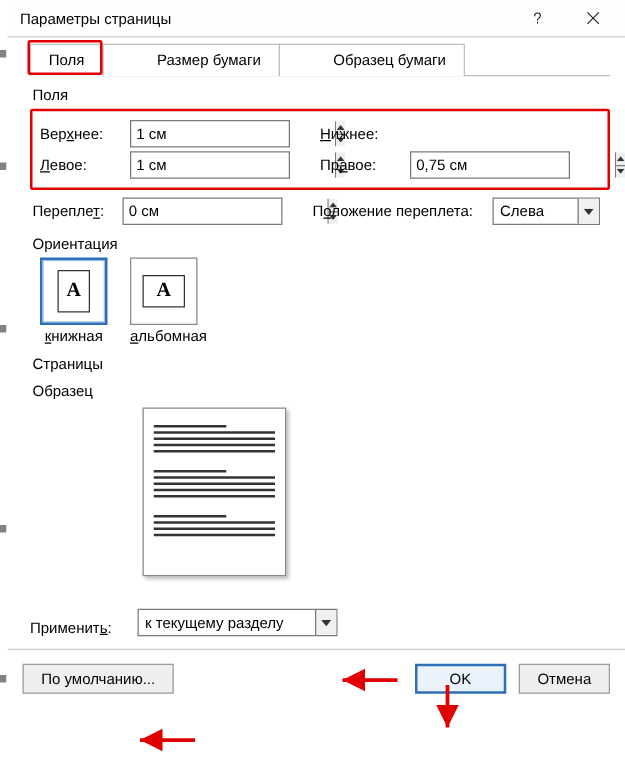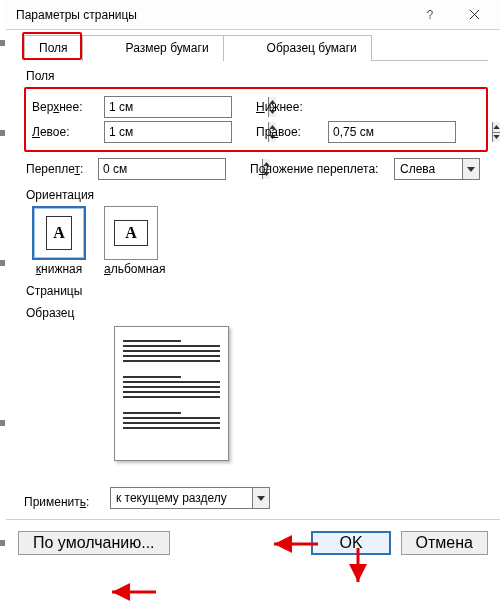--- a/index.html
+++ b/index.html
@@ -96,21 +96,21 @@
 
   .apply-row { display:flex; align-items:flex-end; margin:26px 0 10px 0; gap:6px; }
 
   .footer {
     border-top:1px solid #d0d0d0; padding:8px 12px 8px 12px; margin-left:6px;
     display:flex; align-items:center;
     height:46px;
   }
   .btn {
     height:24px; padding:0 14px; border:1px solid #9a9a9a; background:#efefef;
-    font-size:16px; font-family:inherit; display:flex; align-items:center; justify-content:center;
+    font-size:12px; font-family:inherit; display:flex; align-items:center; justify-content:center;
   }
   .btn.primary { border:2px solid #2f6fb5; background:#eaf2fb; padding:0 26px; }
   .spacer { flex:1; }
 
   
   .arrow { position:absolute; pointer-events:none; }
   .arrow svg { overflow:visible; }
 </style>
 </head>
 <body>

